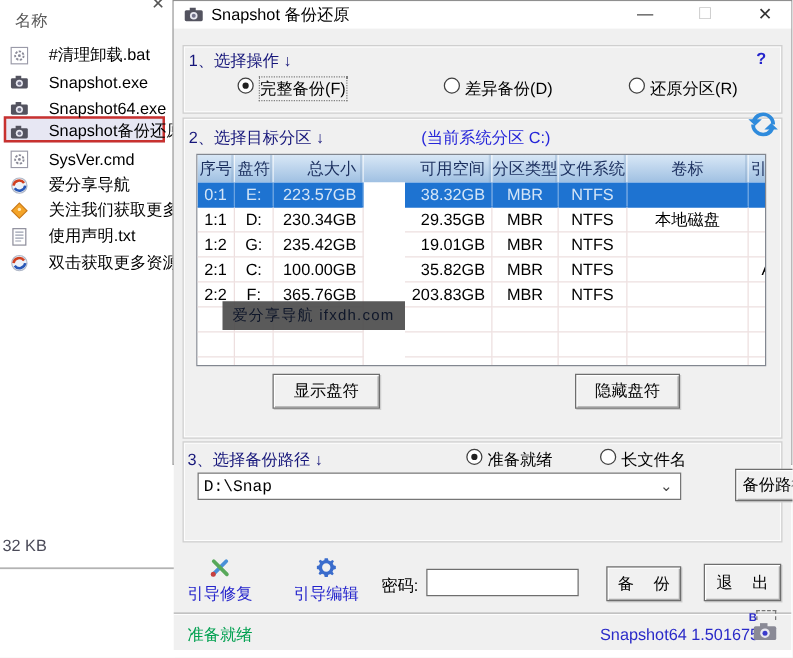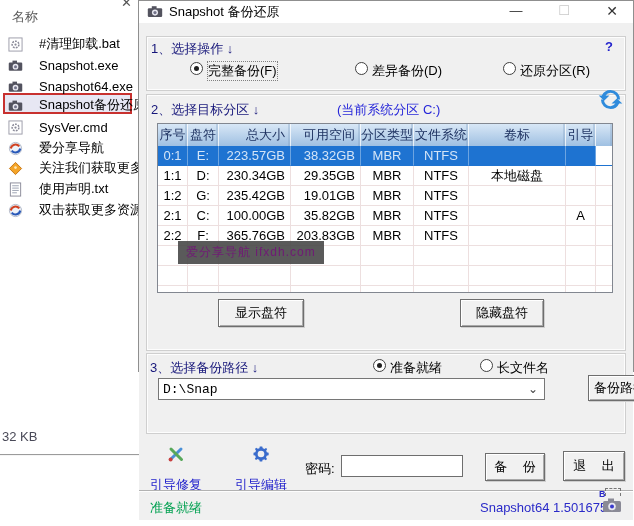--- a/index.html
+++ b/index.html
@@ -49,41 +49,41 @@
   .thead { display:flex; height:22px; background:linear-gradient(#d8e7f6,#9fc0e2); color:#1b2f5e; }
   .thead .cell { border-right:1px solid rgba(255,255,255,.75); box-shadow:inset -2px 0 0 rgba(130,160,195,.35); }
   .trow { display:flex; height:20px; background:#fff; }
   .trow .cell { border-right:1px solid #eddfdf; border-bottom:1px solid #eddfdf; }
   .trow.sel { color:#d4e5f7; }
   .trow.sel .cell { background:#1e73d1; border-right-color:rgba(255,255,255,.35); border-bottom-color:#1e73d1; }
   .trow.sel .cell.cf { background:#fff; border-right-color:#eddfdf; }
   .cell { height:100%; display:flex; align-items:center; justify-content:center; font-size:13px; overflow:hidden; white-space:nowrap; }
   .c0 { flex:0 0 30px; } .c1 { flex:0 0 31px; }
   .c2 { flex:0 0 72px; justify-content:flex-end; padding-right:5px; }
-  .c3 { flex:0 0 70px; justify-content:flex-end; padding-right:5px; }
+  .c3 { flex:0 0 70px; justify-content:flex-end; padding-right:5px;margin-left:33px; }
   .c4 { flex:0 0 53px; } .c5 { flex:0 0 55px; }
   .c6 { flex:0 0 97px; } .c7 { flex:0 0 30px; }
   .cf { flex:1 1 auto; border-right:none !important; }
 
-  .watermark { position:absolute; left:39px; top:218px; background:rgba(72,72,72,.9); color:#701a75; font-size:12px; padding:3px 8px; letter-spacing:1px; white-space:nowrap; }
+  .watermark { position:absolute; left:39px; top:218px; background:rgba(72,72,72,.9); color:#0f172a; font-size:12px; padding:3px 8px; letter-spacing:1px; white-space:nowrap; }
 
   .btn3d { position:absolute; background:#f1f1f1; border:1px solid #6e6e6e; box-shadow:inset 1px 1px 0 #ffffff, inset -1px -1px 0 #a9a9a9, 1px 1px 0 #cfcfcf; font-size:13px; display:flex; align-items:center; justify-content:center; font-family:inherit; color:#000; }
   .btn-show { left:79px; top:276px; width:86px; height:28px; }
   .btn-hide { left:321px; top:276px; width:84px; height:28px; }
   .btn-path { left:413px; top:352px; width:64px; height:26px;margin-left:36px; }
   .btn-backup { left:346px; top:430px; width:60px; height:28px; letter-spacing:6px; padding-left:6px; }
   .btn-exit { left:424px; top:428px; width:62px; height:30px; letter-spacing:6px; padding-left:6px; }
 
   .combo { position:absolute; left:19px; top:355px; width:387px; height:22px; background:#fff; border:1px solid #767676; display:flex; align-items:center; }
   .combo-val { margin-left:4px; font-family:"Liberation Mono","DejaVu Sans Mono",monospace; font-size:13px; }
   .combo-chev { position:absolute; right:6px; top:3px; color:#444; font-size:12px; }
 
   .toolbtn { position:absolute; width:56px; text-align:center; }
   .toolbtn .ticon { width:20px; height:20px; margin:0 auto; }
-  .toolbtn .tlabel { color:#2323cc; font-size:13px; margin-top:12px; white-space:nowrap; }
+  .toolbtn .tlabel { color:#2323cc; font-size:13px; margin-top:2px; white-space:nowrap; }
   .tb-repair { left:9px; top:421px; }
   .tb-edit { left:94px; top:421px; }
   .pwd-label { position:absolute; left:166px; top:437px; font-size:13px; }
   .pwd-input { position:absolute; left:202px; top:432px; width:122px; height:22px; border:1px solid #6e6e6e; background:#fff; font-size:13px; padding:0 3px; font-family:inherit; }
 
   .statusbar { position:absolute; left:0; top:467px; width:494px; height:30px; border-top:1px solid #b2b2b2; box-shadow:0 1px 0 #fdfdfd inset; }
   .status-text { position:absolute; left:11px; top:8px; color:#00a050; font-size:13px; }
   .version-text { position:absolute; left:341px; top:9px; color:#2a2ac8; font-size:13px; }
   .status-icon { position:absolute; left:462px; top:2px; width:24px; height:24px; }
   .status-icon .b { position:absolute; left:-2px; top:-4px; color:#2a2ac8; font-size:9px; font-weight:bold; }

